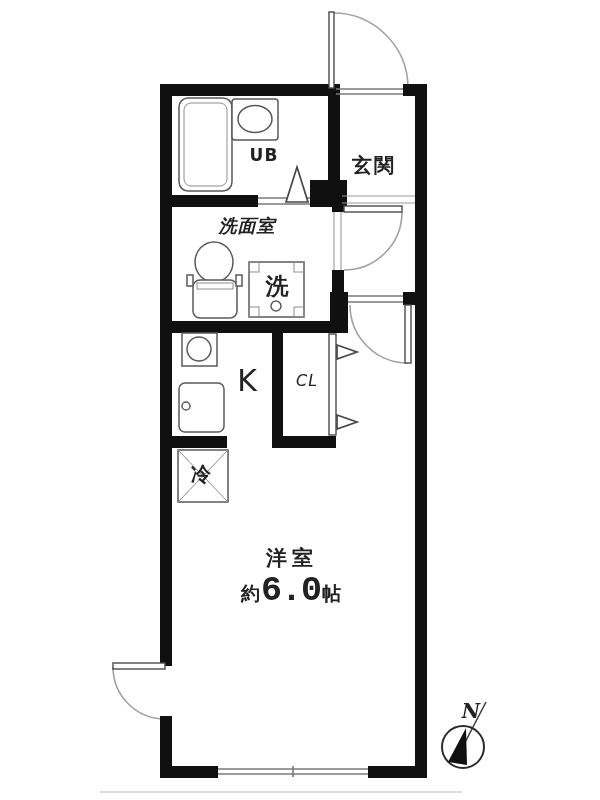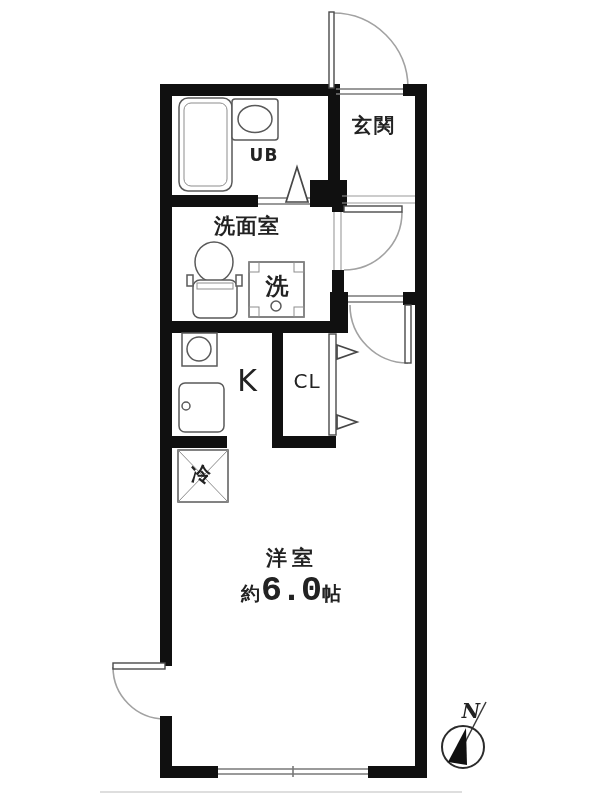--- a/index.html
+++ b/index.html
@@ -15,26 +15,26 @@
   .fx-thin{fill:none;stroke:#8d8d8d;stroke-width:1;}
   .thin{fill:none;stroke:var(--thin_line,#787878);stroke-width:1.6;}
   .jamb{fill:none;stroke:#9a9a9a;stroke-width:1.1;}
   .tri{fill:#fff;stroke:#474747;stroke-width:1.7;}
   .needle{fill:var(--wall,#101010);}
   .faint{stroke:#dedede;stroke-width:2;}
   .lbl{
     position:absolute;transform:translate(-50%,-50%);
     color:var(--text,#222);white-space:nowrap;font-weight:600;line-height:1;
   }
-  .lbl-entrance{font-size:20px;letter-spacing:2px;}
+  .lbl-entrance{font-size:20px;letter-spacing:2px;margin-top:40px;}
   .lbl-ub{font-size:17px;letter-spacing:1px;}
-  .lbl-washroom{font-size:21px;letter-spacing:1px;}
+  .lbl-washroom{font-size:18px;letter-spacing:1px;font-style:italic;}
   .lbl-washer{font-size:23px;}
   .lbl-k{font-size:30px;font-weight:500;}
-  .lbl-cl{font-size:20px;font-weight:500;letter-spacing:1px;}
+  .lbl-cl{font-size:16px;font-weight:500;letter-spacing:1px;font-style:italic;}
   .lbl-fridge{font-size:20px;}
   .lbl-room{font-size:21px;letter-spacing:5px;margin-left:2px;}
   .lbl-size{font-size:19px;display:flex;align-items:baseline;gap:1px;}
   .lbl-size .big{font-size:35px;font-weight:600;letter-spacing:-1px;font-family:Liberation Mono, monospace;}
   .lbl-north{font-size:20px;font-weight:700;font-style:italic;
     font-family:"DejaVu Serif","Liberation Serif",serif;}
 </style>
 </head>
 <body>
 

